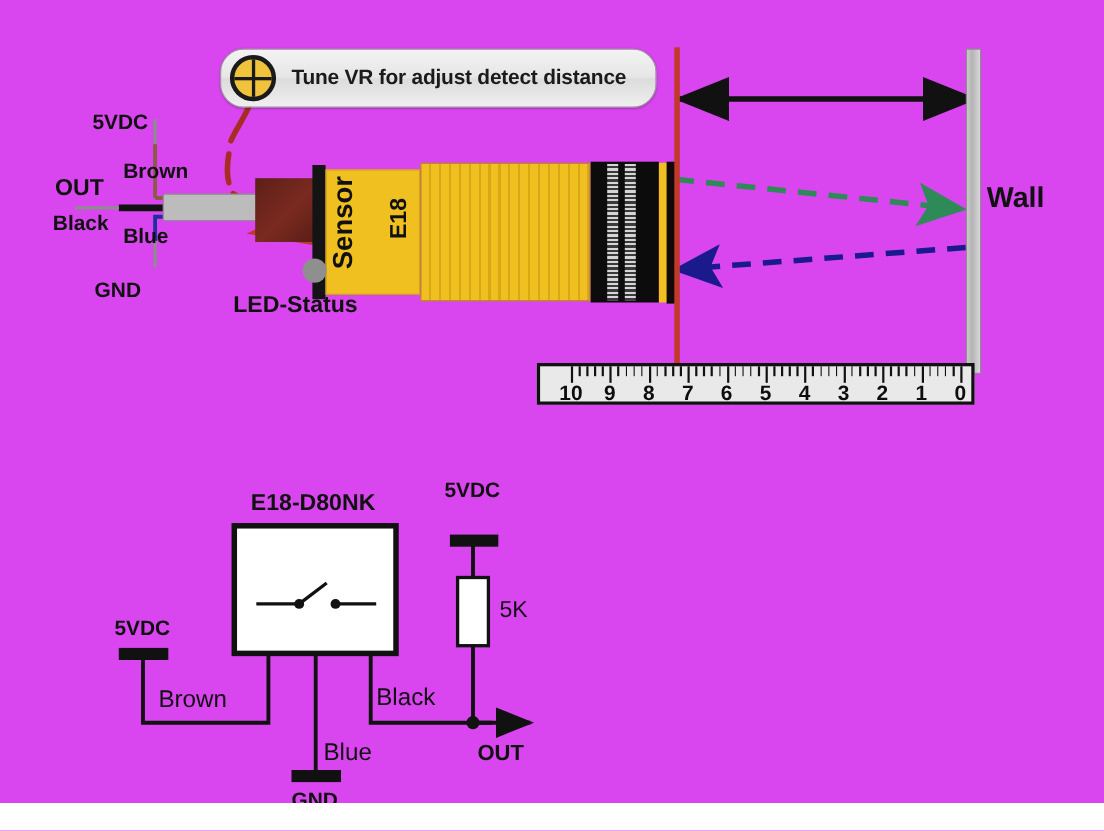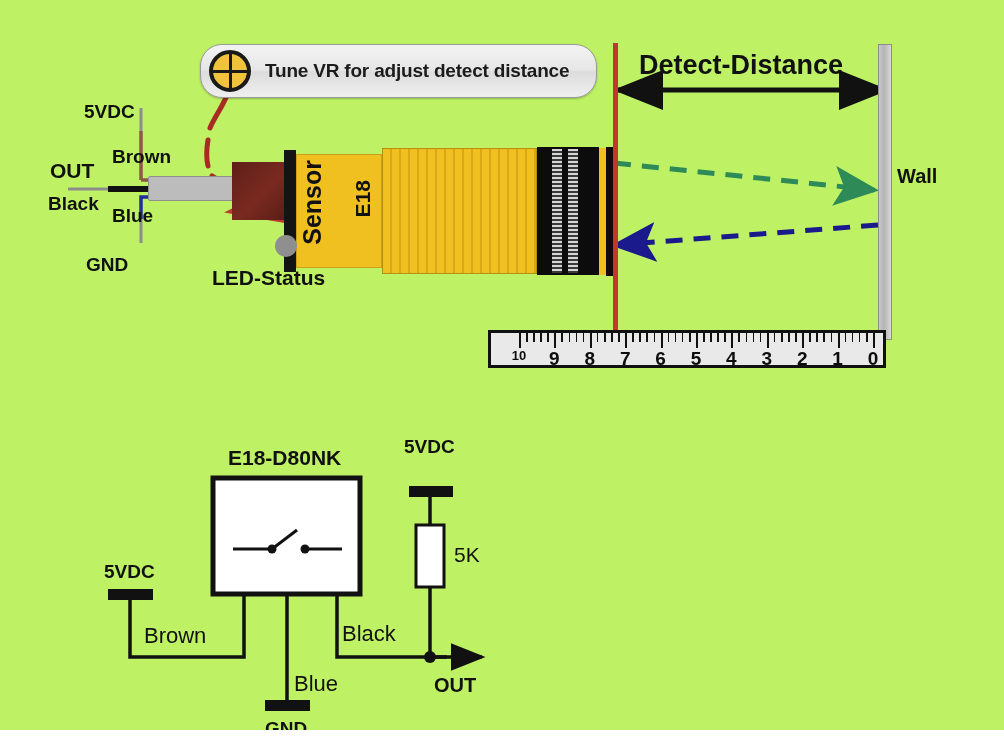--- a/index.html
+++ b/index.html
@@ -7,21 +7,21 @@
     padding: 0;
     background: #ffffff;
   }
   body {
     font-family: "Liberation Sans", sans-serif;
   }
   #stage {
     position: relative;
     width: 1004px;
     height: 730px;
-    background: #bef264;
+    background: #d946ef;
     overflow: hidden;
   }
   #stage svg {
     position: absolute;
     top: 0;
     left: 0;
   }
   .lbl {
     position: absolute;
     font-family: "Liberation Sans", sans-serif;
@@ -202,22 +202,21 @@
   <span class="lbl bold" style="left:112px; top:206px; font-size:19px;">Blue</span>
   <span class="lbl bold" style="left:86px; top:255px; font-size:19px;">GND</span>
 
   <span class="lbl bold" style="left:212px; top:267px; font-size:21px;">LED-Status</span>
 
   <span class="lbl bold" style="left:300px; top:160px; font-size:25px; writing-mode:vertical-rl;
                transform:rotate(180deg); transform-origin:center;">Sensor</span>
   <span class="lbl bold" style="left:352px; top:180px; font-size:21px; writing-mode:vertical-rl;
                transform:rotate(180deg); transform-origin:center;">E18</span>
 
-  <span class="lbl bold" style="left:639px; top:52px; font-size:27px;">Detect-Distance</span>
-  <span class="lbl bold" style="left:897px; top:166px; font-size:20px;">Wall</span>
+  <span class="lbl bold" style="left:897px; top:166px; font-size:26px;">Wall</span>
 
   <div class="ruler" style="left:488px; top:330px; width:398px; height:38px;">
     <div id="ruler-ticks" style="position:absolute; left:0; top:0; right:0; height:16px;">
         <div class="tick" style="left: 28px; height: 15px;"></div>
         <div class="tick" style="left: 35.08px; height: 9px; width: 1.6px;"></div>
         <div class="tick" style="left: 42.16px; height: 9px; width: 1.6px;"></div>
         <div class="tick" style="left: 49.24px; height: 9px; width: 1.6px;"></div>
         <div class="tick" style="left: 56.32px; height: 9px; width: 1.6px;"></div>
         <div class="tick" style="left: 63.4px; height: 15px;"></div>
         <div class="tick" style="left: 70.48px; height: 9px; width: 1.6px;"></div>
@@ -260,21 +259,21 @@
         <div class="tick" style="left: 332.44px; height: 9px; width: 1.6px;"></div>
         <div class="tick" style="left: 339.52px; height: 9px; width: 1.6px;"></div>
         <div class="tick" style="left: 346.6px; height: 15px;"></div>
         <div class="tick" style="left: 353.68px; height: 9px; width: 1.6px;"></div>
         <div class="tick" style="left: 360.76px; height: 9px; width: 1.6px;"></div>
         <div class="tick" style="left: 367.84px; height: 9px; width: 1.6px;"></div>
         <div class="tick" style="left: 374.92px; height: 9px; width: 1.6px;"></div>
         <div class="tick" style="left: 382px; height: 15px;"></div>
       </div>
     <div id="ruler-numbers" style="position:absolute; left:0; top:0; right:0; bottom:0;">
-        <span class="ruler-num" style="left: 28px; top: 15px; font-size: 13px;">10</span>
+        <span class="ruler-num" style="left: 28px; top: 15px; font-size: 19px;">10</span>
         <span class="ruler-num" style="left: 63.4px; top: 15px; font-size: 19px;">9</span>
         <span class="ruler-num" style="left: 98.8px; top: 15px; font-size: 19px;">8</span>
         <span class="ruler-num" style="left: 134.2px; top: 15px; font-size: 19px;">7</span>
         <span class="ruler-num" style="left: 169.6px; top: 15px; font-size: 19px;">6</span>
         <span class="ruler-num" style="left: 205px; top: 15px; font-size: 19px;">5</span>
         <span class="ruler-num" style="left: 240.4px; top: 15px; font-size: 19px;">4</span>
         <span class="ruler-num" style="left: 275.8px; top: 15px; font-size: 19px;">3</span>
         <span class="ruler-num" style="left: 311.2px; top: 15px; font-size: 19px;">2</span>
         <span class="ruler-num" style="left: 346.6px; top: 15px; font-size: 19px;">1</span>
         <span class="ruler-num" style="left: 382px; top: 15px; font-size: 19px;">0</span>

